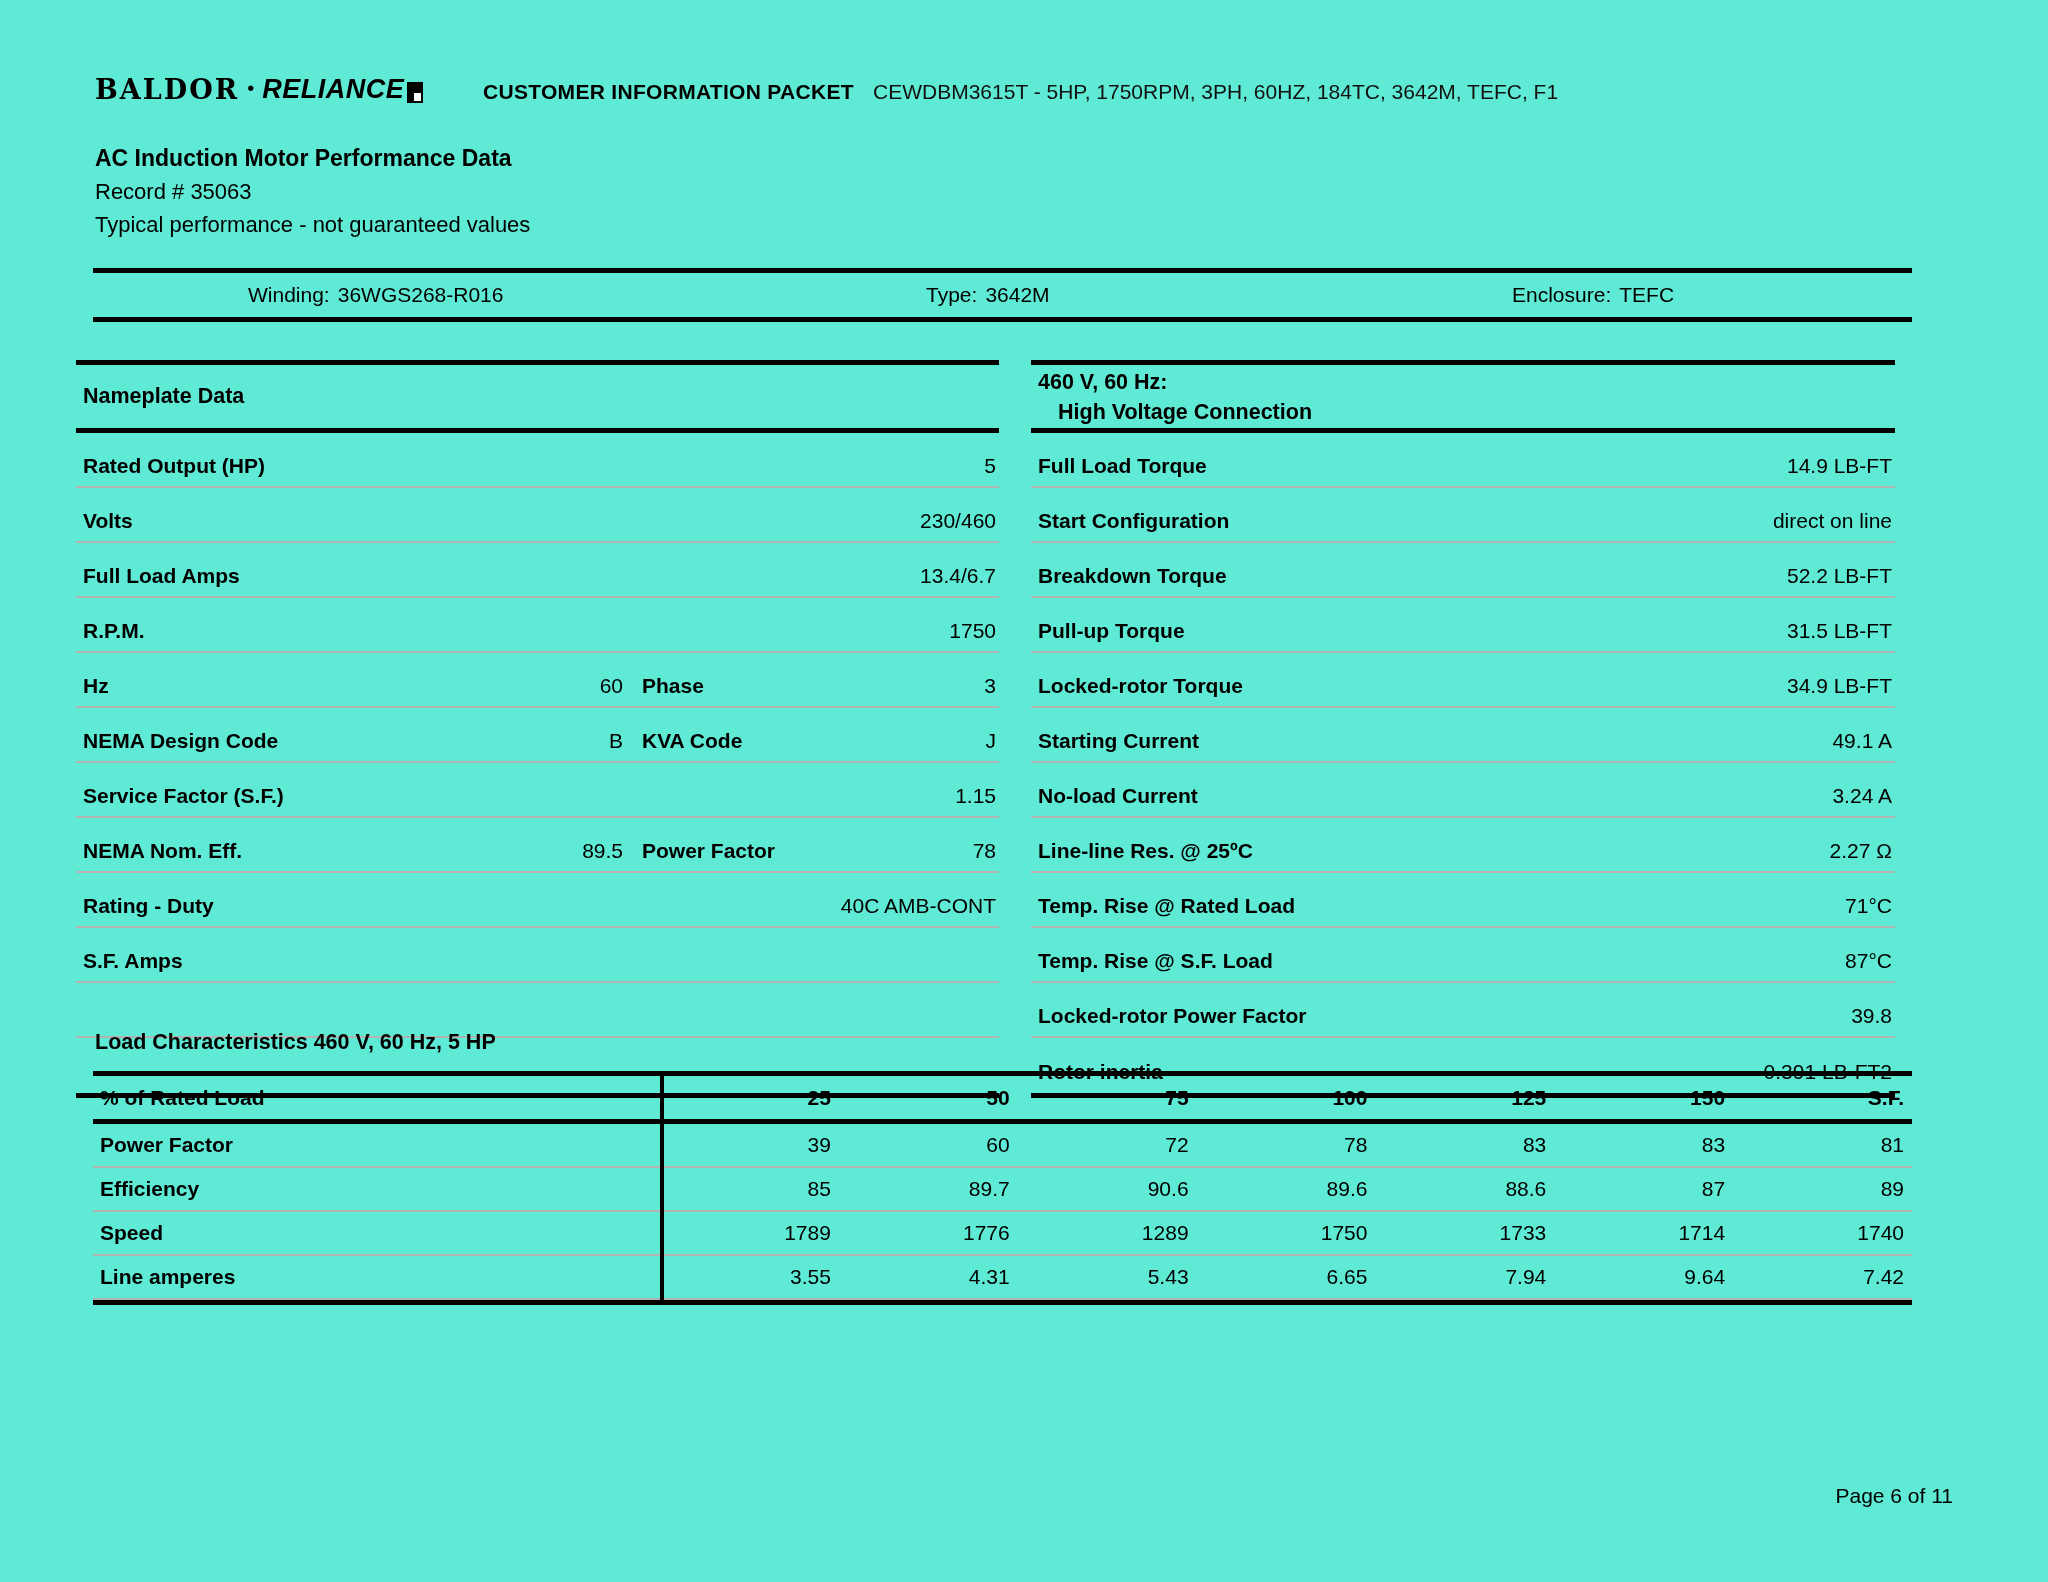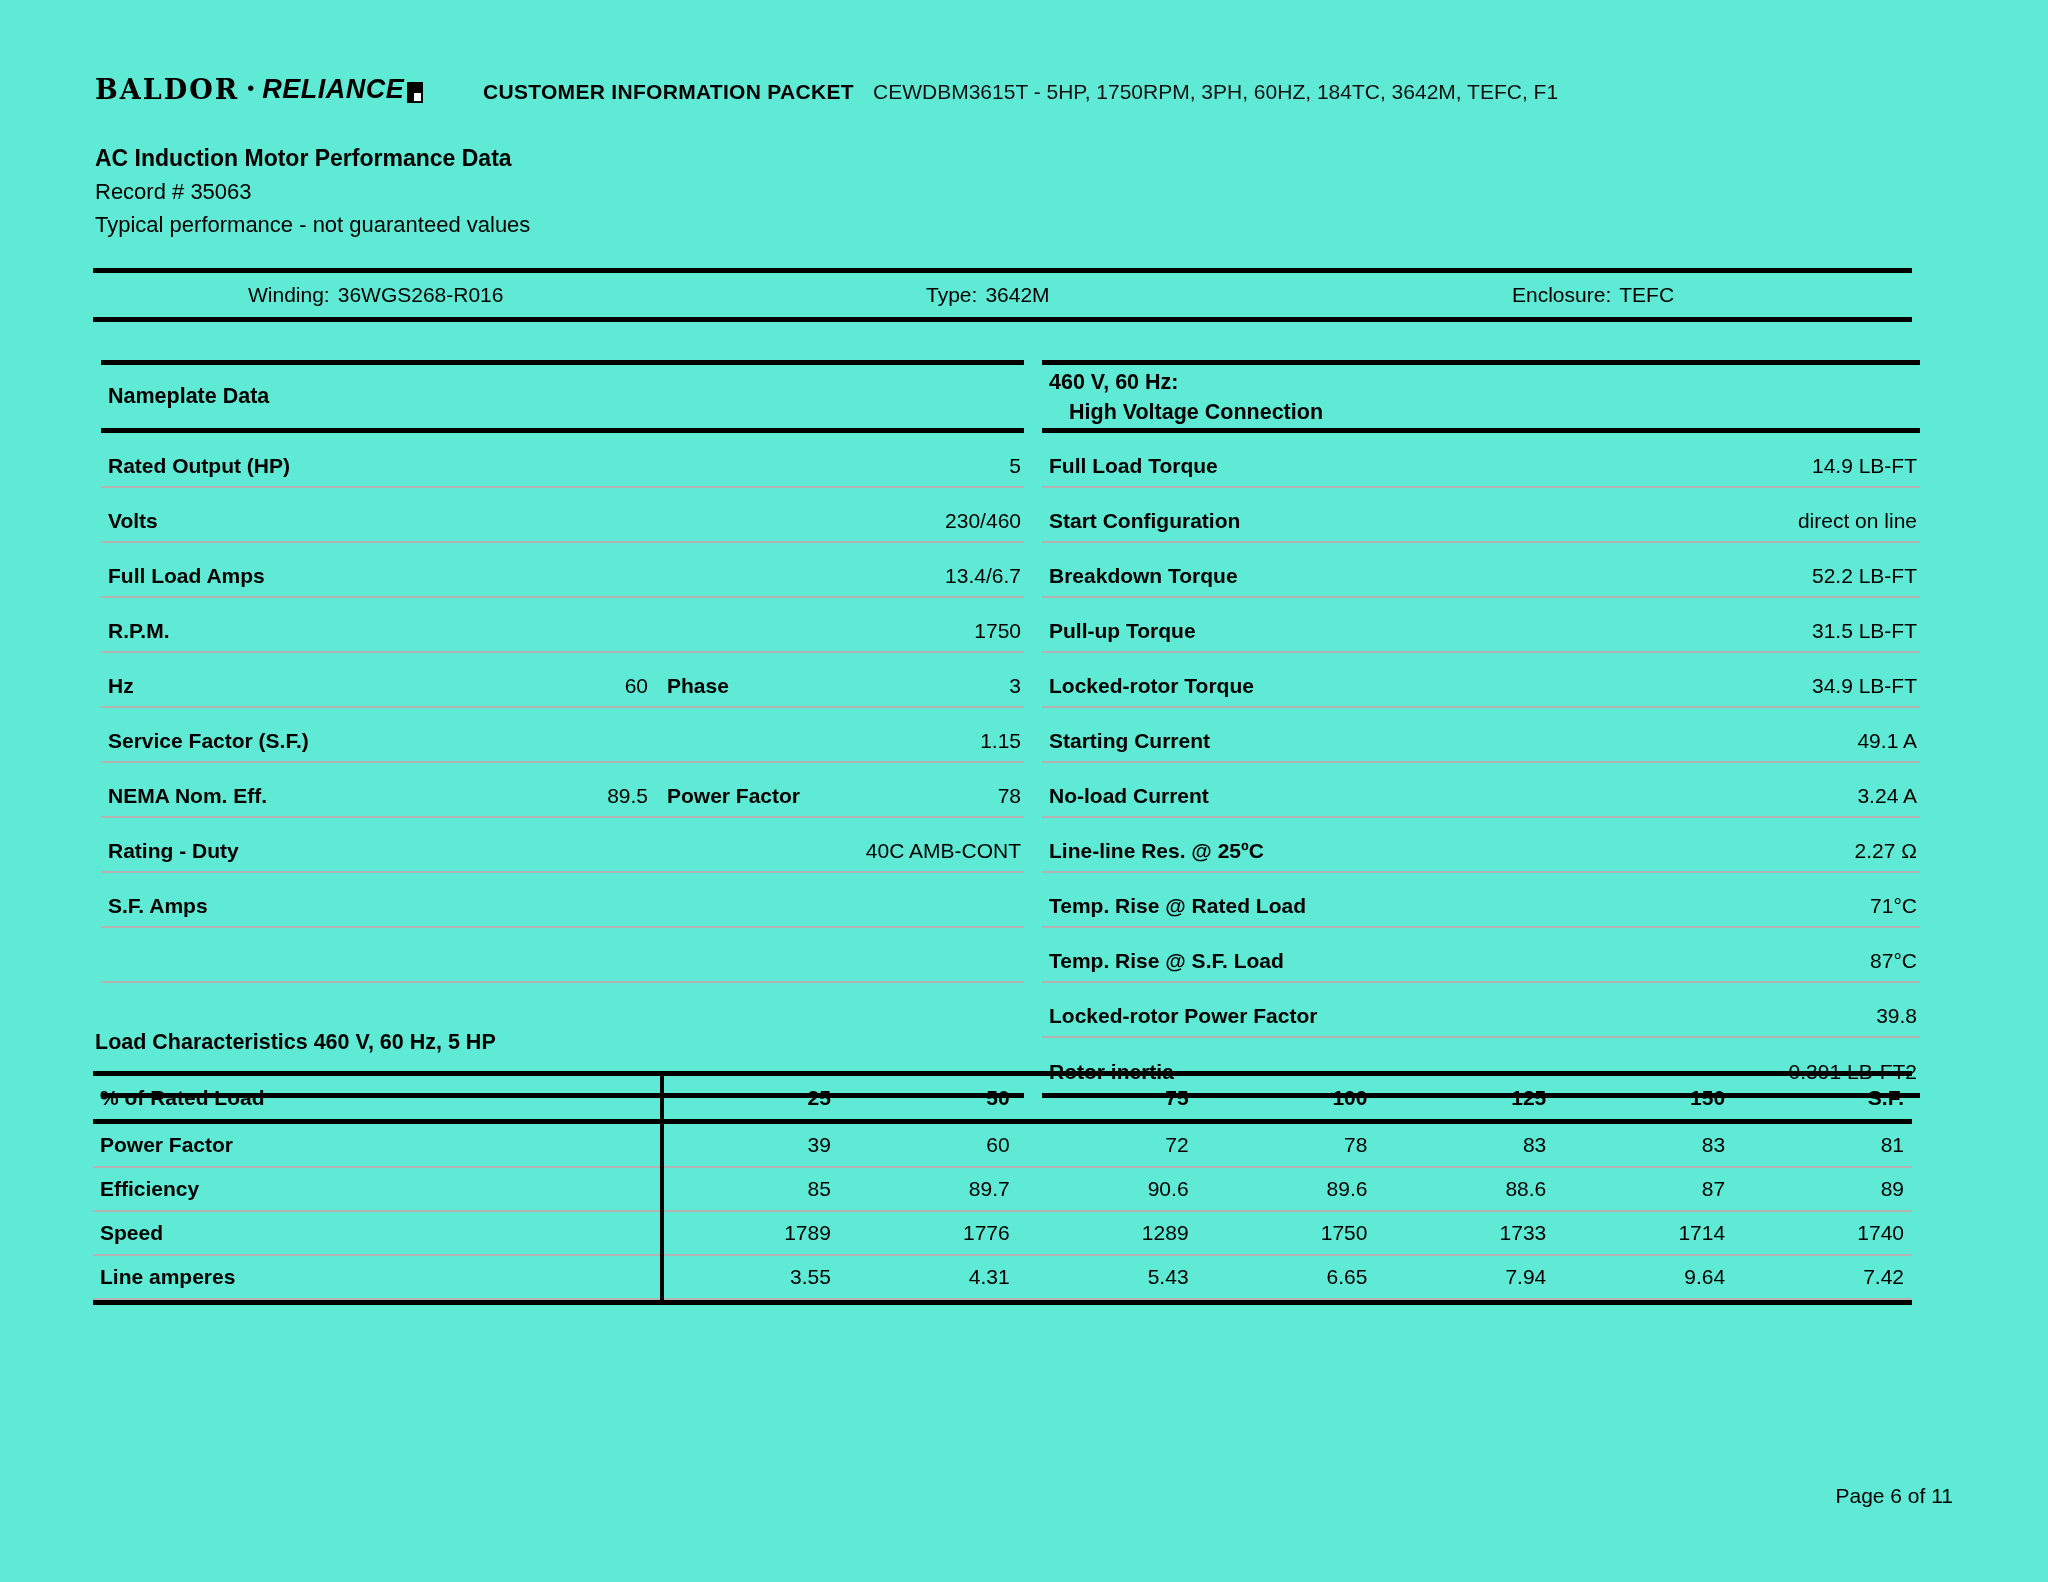--- a/index.html
+++ b/index.html
@@ -22,21 +22,21 @@
   .doc-title{font-weight:bold;font-size:23px;}
 
   
   .winding-bar{position:absolute;top:268px;left:93px;width:1819px;height:44px;
     border-top:5px solid #000;border-bottom:5px solid #000;font-size:21px;}
   .winding-bar .group{position:absolute;top:0;height:44px;display:flex;align-items:center;gap:8px;white-space:nowrap;}
   .g-winding{left:155px;} .g-type{left:833px;} .g-enclosure{left:1419px;}
   .blbl{font-weight:normal;}
 
   
-  .tables{position:absolute;top:360px;left:101px;width:1819px;display:flex;gap:18px;}
+  .tables{position:absolute;top:360px;left:76px;width:1819px;display:flex;gap:32px;align-items:center;}
   .ptable{border-top:5px solid #000;border-bottom:5px solid #000;box-sizing:border-box;}
   .t-left{width:923px;}
   .t-right{flex:1;}
   .t-title{height:68px;border-bottom:5px solid #000;display:flex;align-items:center;
     font-weight:bold;font-size:21.5px;padding-left:7px;box-sizing:border-box;}
   .t-title.two-line{flex-direction:column;align-items:flex-start;justify-content:center;line-height:30px;}
   .hv-line2{padding-left:20px;}
   .row{display:flex;align-items:center;height:41px;border-bottom:2px solid #b3b3b3;
     font-size:21px;padding:12px 3px 0 7px;box-sizing:content-box;}
   .row:last-child{border-bottom:none;height:43px;}
@@ -120,20 +120,28 @@
       </div>
       <div class="row">
         <span class="dleft">
           <span class="lbl">Hz</span>
           <span>60</span>
         </span>
         <span class="lbl lbl2">Phase</span>
         <span class="val">3</span>
       </div>
       <div class="row">
+        <span class="dleft">
+          <span class="lbl">NEMA Design Code</span>
+          <span>B</span>
+        </span>
+        <span class="lbl lbl2">KVA Code</span>
+        <span class="val">J</span>
+      </div>
+      <div class="row">
         <span class="lbl">Service Factor (S.F.)</span>
         <span class="val">1.15</span>
       </div>
       <div class="row">
         <span class="dleft">
           <span class="lbl">NEMA Nom. Eff.</span>
           <span>89.5</span>
         </span>
         <span class="lbl lbl2">Power Factor</span>
         <span class="val">78</span>

